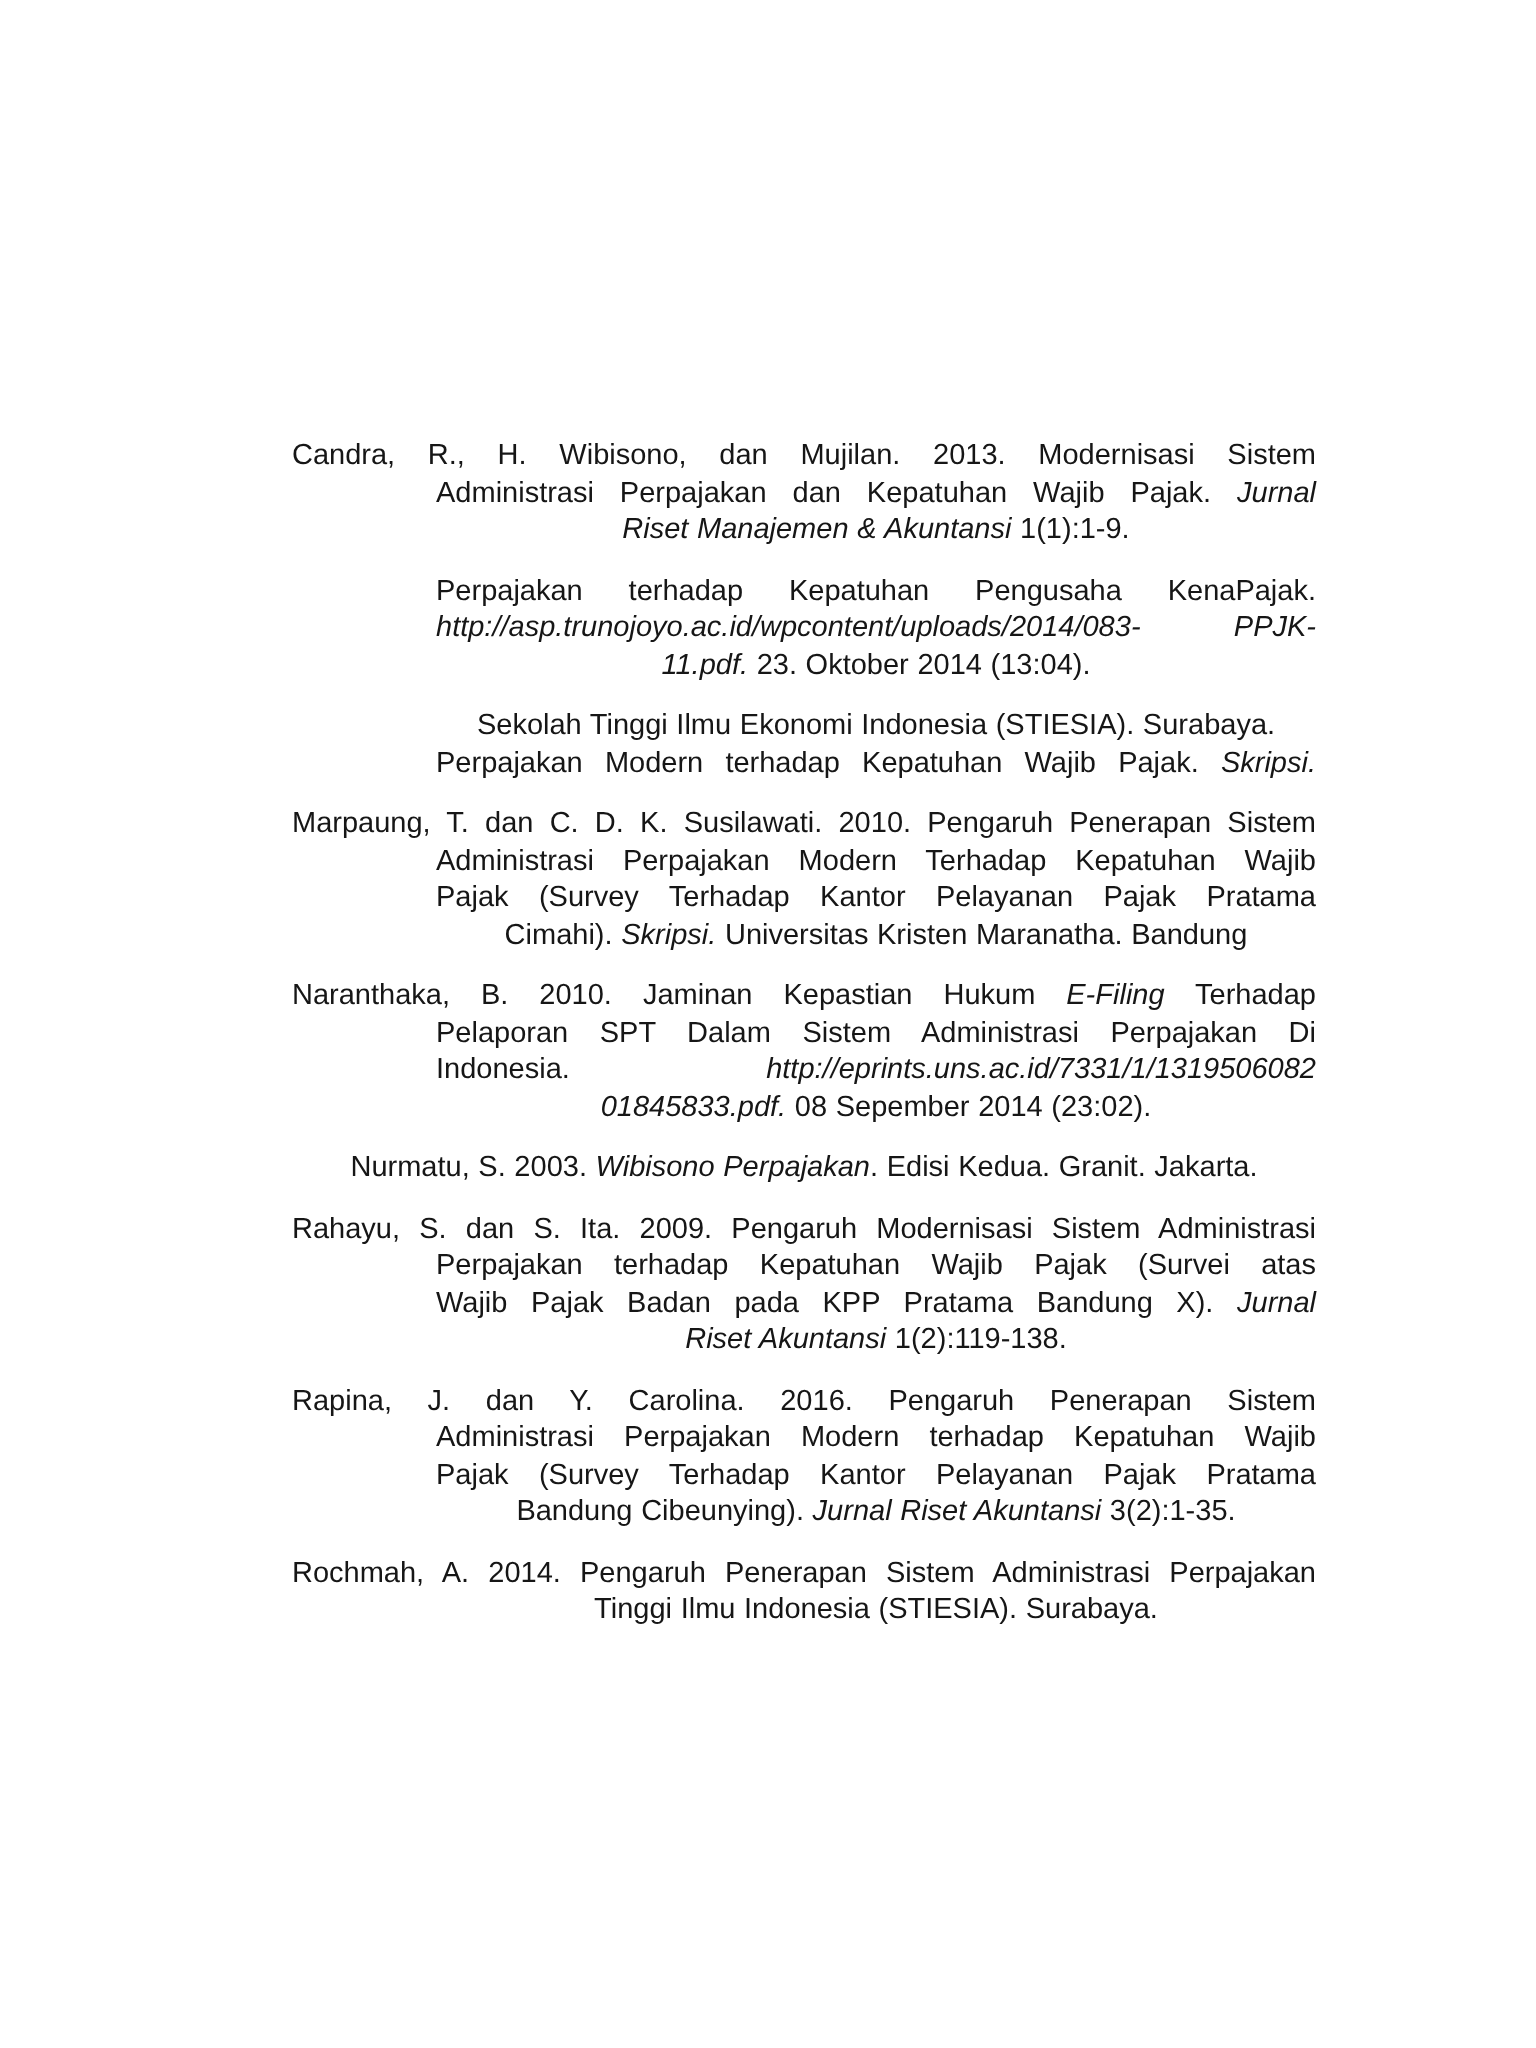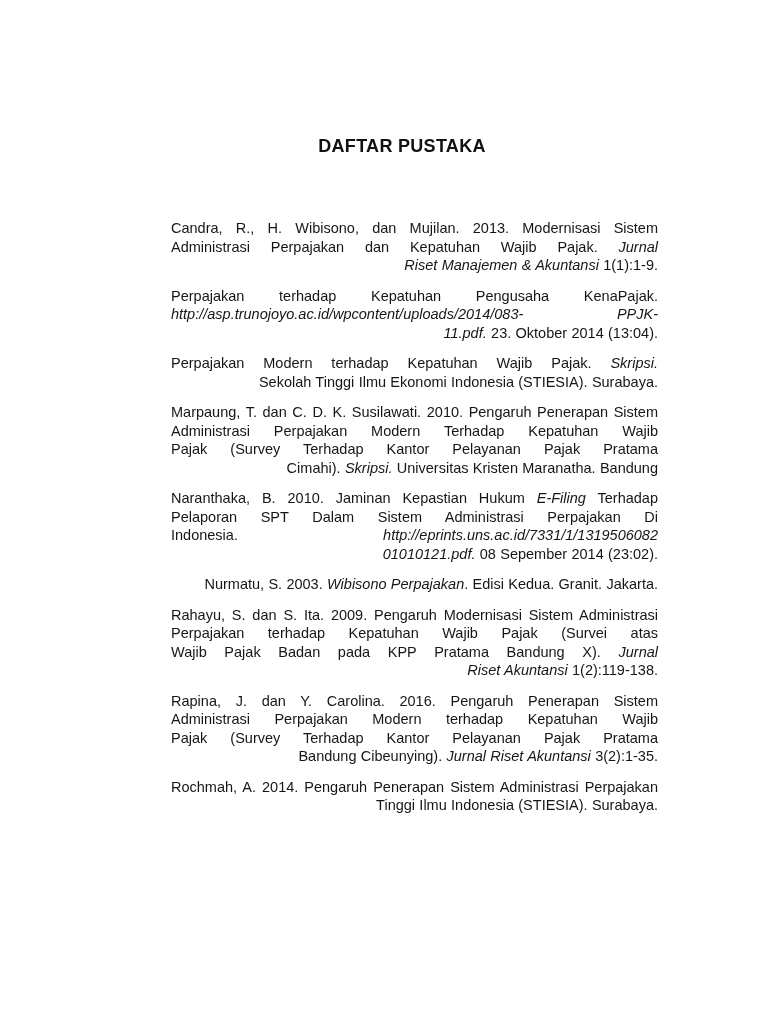--- a/index.html
+++ b/index.html
@@ -29,57 +29,56 @@
     position: absolute;
     top: 219px; left: 146px; width: 512px;
   }
   .ref { margin: 0 0 12px 0; }
   .line {
     font-size: 14.5px;
     line-height: 18.5px;
     word-spacing: 0.02em;
   }
   .cont { margin-left: 72px; }
-  .just { text-align: justify; text-align-last: justify; margin-left: 25px; }
-  .last { text-align: right; }
+  .just { text-align: justify; text-align-last: justify; }
+  .last { text-align: center; }
   .it { font-style: italic; }
 </style>
 </head>
 <body>
 
 <div class="page">
-  <h1 class="title">DAFTAR PUSTAKA</h1>
   <div class="refs">
       <div class="ref">
         <div class="line just"><span>Candra, R., H. Wibisono, dan Mujilan. 2013. Modernisasi Sistem</span></div>
         <div class="line cont just"><span>Administrasi Perpajakan dan Kepatuhan Wajib Pajak. </span><span class="it">Jurnal</span></div>
         <div class="line cont last"><span class="it">Riset Manajemen &amp; Akuntansi</span><span> 1(1):1-9.</span></div>
       </div>
       <div class="ref">
       </div>
       <div class="ref">
         <div class="line cont just"><span>Perpajakan terhadap Kepatuhan Pengusaha KenaPajak.</span></div>
         <div class="line cont just"><span class="it">http://asp.trunojoyo.ac.id/wpcontent/uploads/2014/083- PPJK-</span></div>
         <div class="line cont last"><span class="it">11.pdf.</span><span> 23. Oktober 2014 (13:04).</span></div>
       </div>
       <div class="ref">
+        <div class="line cont last"><span>Sekolah Tinggi Ilmu Ekonomi Indonesia (STIESIA). Surabaya.</span></div>
         <div class="line cont just"><span>Perpajakan Modern terhadap Kepatuhan Wajib Pajak. </span><span class="it">Skripsi.</span></div>
-        <div class="line cont last"><span>Sekolah Tinggi Ilmu Ekonomi Indonesia (STIESIA). Surabaya.</span></div>
       </div>
       <div class="ref">
         <div class="line just"><span>Marpaung, T. dan C. D. K. Susilawati. 2010. Pengaruh Penerapan Sistem</span></div>
         <div class="line cont just"><span>Administrasi Perpajakan Modern Terhadap Kepatuhan Wajib</span></div>
         <div class="line cont just"><span>Pajak (Survey Terhadap Kantor Pelayanan Pajak Pratama</span></div>
         <div class="line cont last"><span>Cimahi). </span><span class="it">Skripsi.</span><span> Universitas Kristen Maranatha. Bandung</span></div>
       </div>
       <div class="ref">
         <div class="line just"><span>Naranthaka, B. 2010. Jaminan Kepastian Hukum </span><span class="it">E-Filing</span><span> Terhadap</span></div>
         <div class="line cont just"><span>Pelaporan SPT Dalam Sistem Administrasi Perpajakan Di</span></div>
         <div class="line cont just"><span>Indonesia. </span><span class="it">http://eprints.uns.ac.id/7331/1/1319506082</span></div>
-        <div class="line cont last"><span class="it">01010121.pdf.</span><span> 08 Sepember 2014 (23:02).</span></div>
+        <div class="line cont last"><span class="it">01845833.pdf.</span><span> 08 Sepember 2014 (23:02).</span></div>
       </div>
       <div class="ref">
         <div class="line last"><span>Nurmatu, S. 2003. </span><span class="it">Wibisono Perpajakan</span><span>. Edisi Kedua. Granit. Jakarta.</span></div>
       </div>
       <div class="ref">
         <div class="line just"><span>Rahayu, S. dan S. Ita. 2009. Pengaruh Modernisasi Sistem Administrasi</span></div>
         <div class="line cont just"><span>Perpajakan terhadap Kepatuhan Wajib Pajak (Survei atas</span></div>
         <div class="line cont just"><span>Wajib Pajak Badan pada KPP Pratama Bandung X). </span><span class="it">Jurnal</span></div>
         <div class="line cont last"><span class="it">Riset Akuntansi</span><span> 1(2):119-138.</span></div>
       </div>

